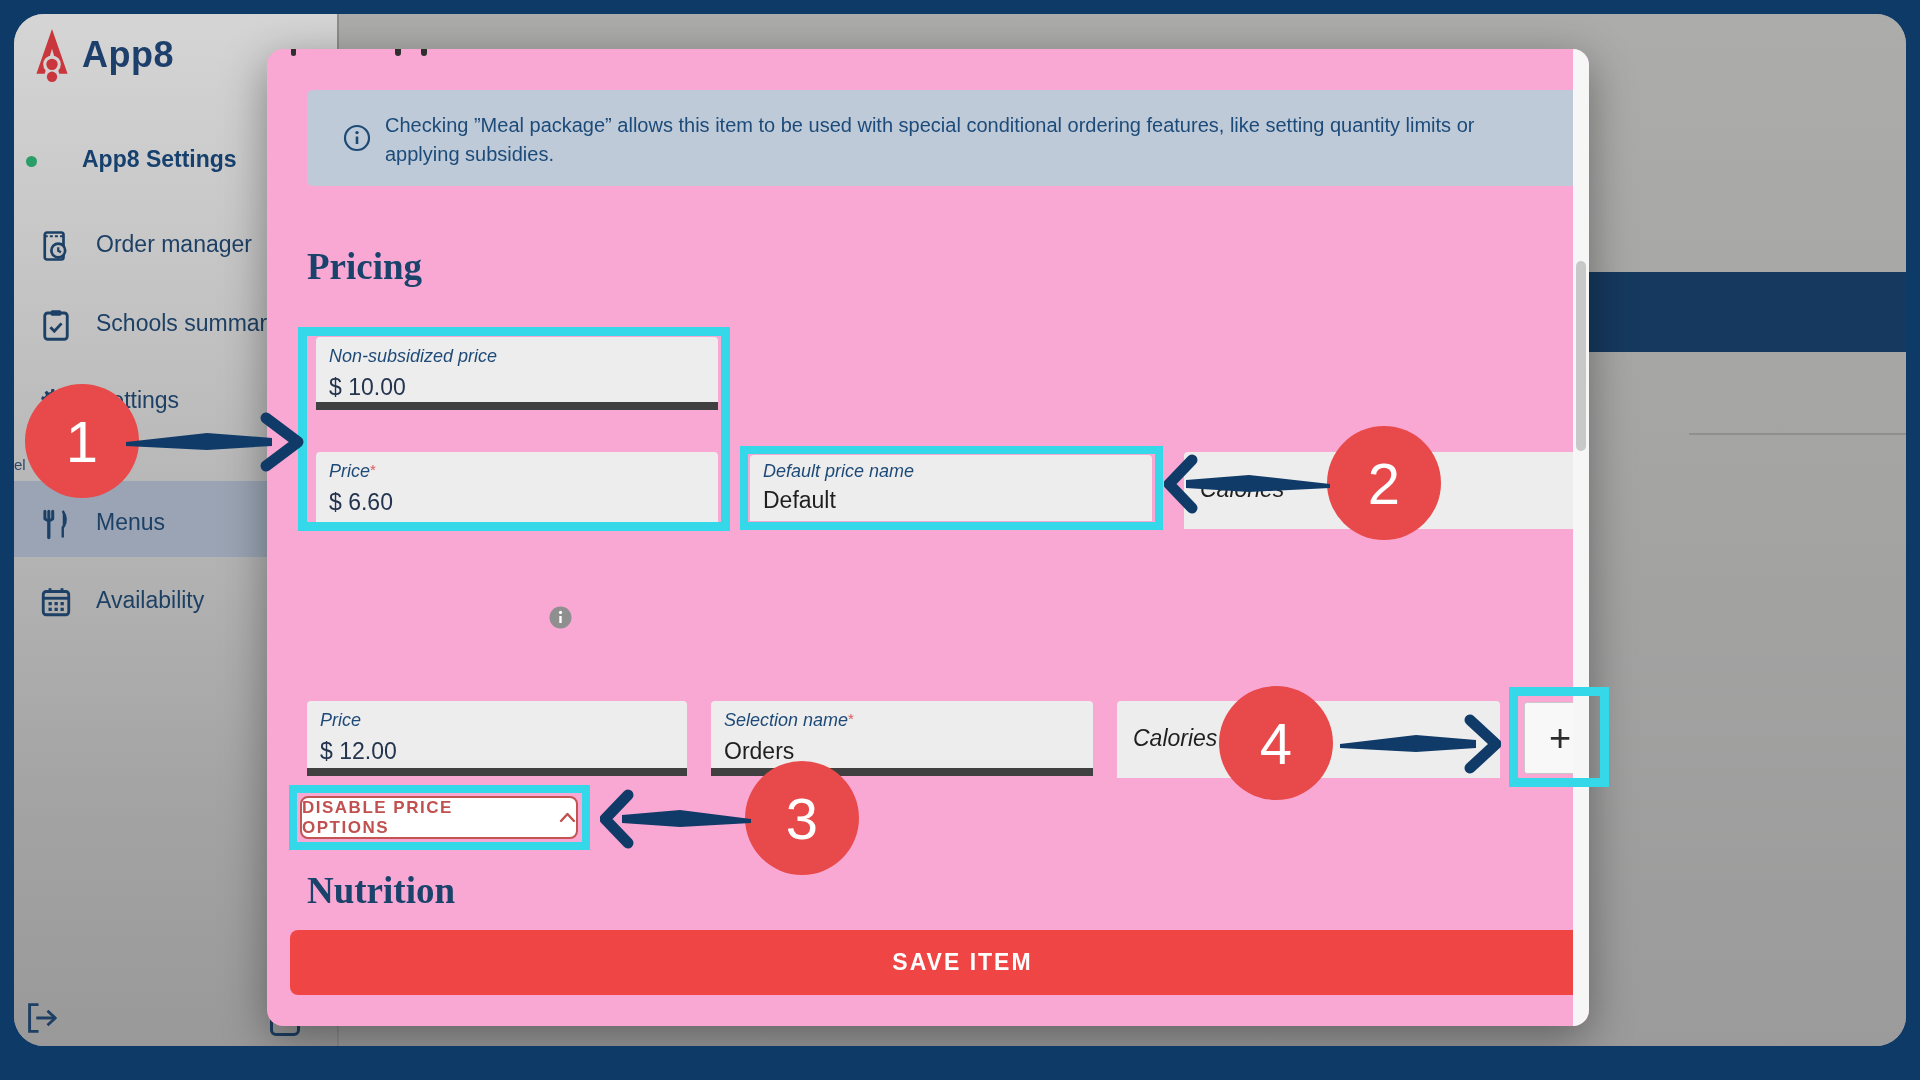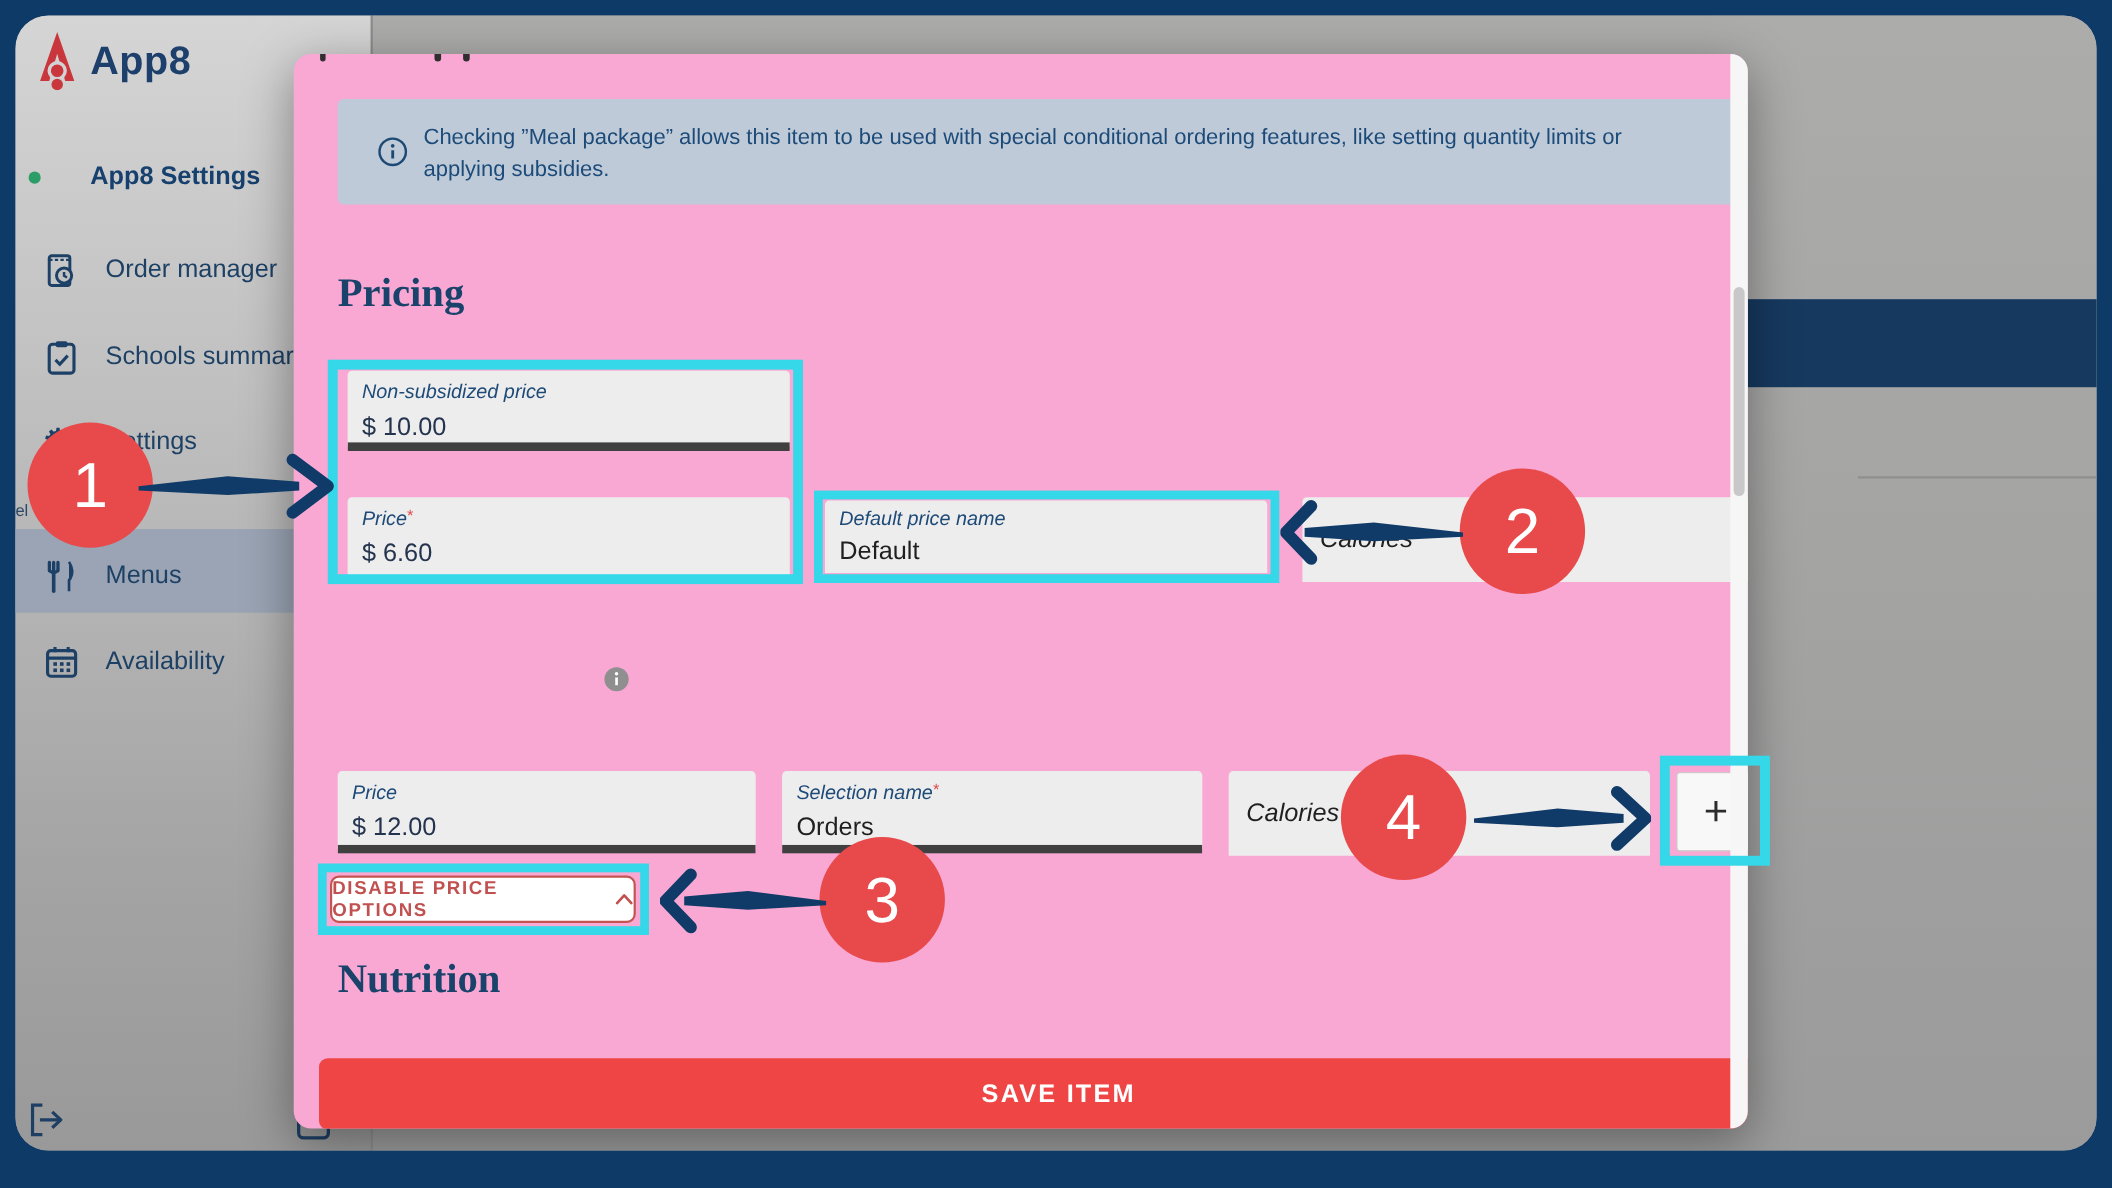--- a/index.html
+++ b/index.html
@@ -40,21 +40,21 @@
   .field .val { position:absolute; left:13px; top:37px; font-size:23px; color:#24344e; }
   .field.name-val .val { color:#1f1f1f; }
   .field .ast { color:#e05252; font-size:15px; vertical-align:top; font-style:normal; }
   .field.u3 { border-bottom:8px solid #404040; }
   .field.u2 { border-bottom:2px solid #1e3e66; }
   .field.empty .lbl-big { position:absolute; left:16px; top:24px; font-size:23px; font-style:italic; color:#1f1f1f; }
   .info-gray { position:absolute; width:23px; height:23px; cursor:pointer; }
   .plus-btn { position:absolute; left:1257px; top:653px; width:72px; height:72px; background:#f8f8f8; border:1px solid #c9c9c9; border-radius:3px; font-size:38px; color:#2c2c2c; display:flex; align-items:center; justify-content:center; cursor:pointer; }
   .disable-btn { position:absolute; left:33px; top:747px; width:278px; height:43px; border:2px solid #c25552; border-radius:8px; background:#fff; display:flex; align-items:center; justify-content:center; gap:14px; cursor:pointer; }
   .disable-btn .dlabel { font-size:17px; letter-spacing:1.5px; color:#c05150; font-weight:600; }
-  .save-btn { position:absolute; left:23px; top:881px; width:1345px; height:65px; background:#ef4645; border:none; border-radius:8px; color:#fff; font-size:23px; font-weight:bold; letter-spacing:2px; cursor:pointer; font-family:"Liberation Sans",sans-serif;margin-top:32px; }
+  .save-btn { position:absolute; left:23px; top:881px; width:1345px; height:65px; background:#ef4645; border:none; border-radius:8px; color:#fff; font-size:23px; font-weight:bold; letter-spacing:2px; cursor:pointer; font-family:"Liberation Sans",sans-serif; }
   .scroll-track { position:absolute; right:0; top:0; width:16px; height:100%; background:#f6f6f6; }
   .scroll-thumb { position:absolute; right:3px; top:212px; width:10px; height:190px; background:#c8c8c8; border-radius:5px; cursor:grab; }
 
   
   .anno { position:absolute; inset:0; z-index:40; pointer-events:none; }
   .hl-box { position:absolute; border:9px solid #35d8e8; }
   .hl-box.b8 { border-width:8px; }
   .num-circle { position:absolute; width:114px; height:114px; border-radius:50%; background:#e8494a; display:flex; align-items:center; justify-content:center; color:#fff; font-size:58px; font-weight:500; }
   .arrow { position:absolute; }
 </style>

